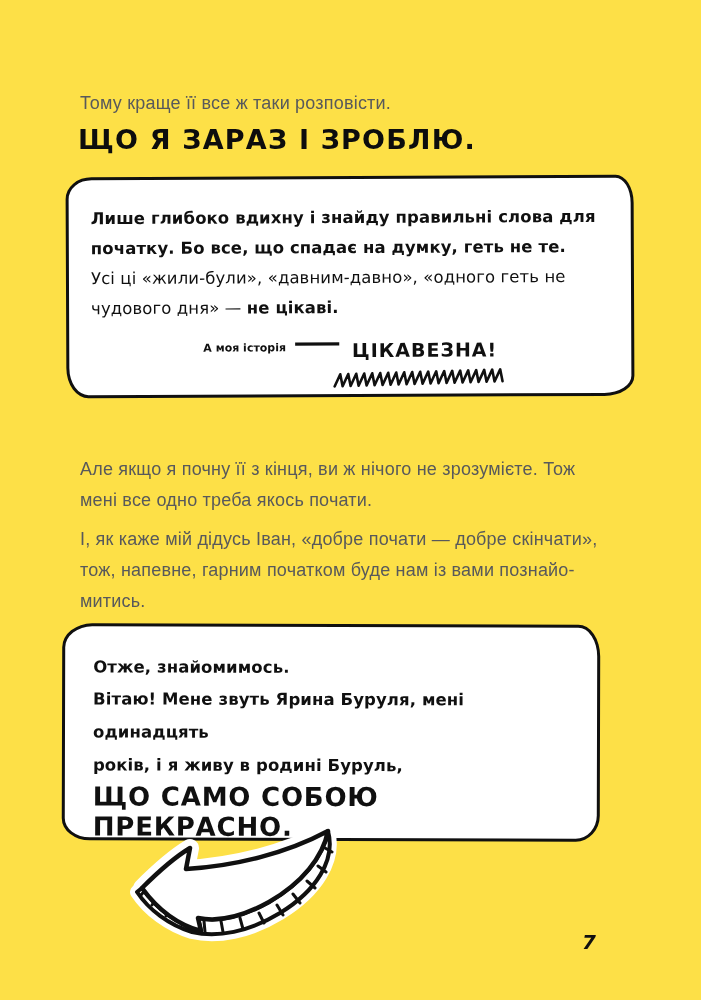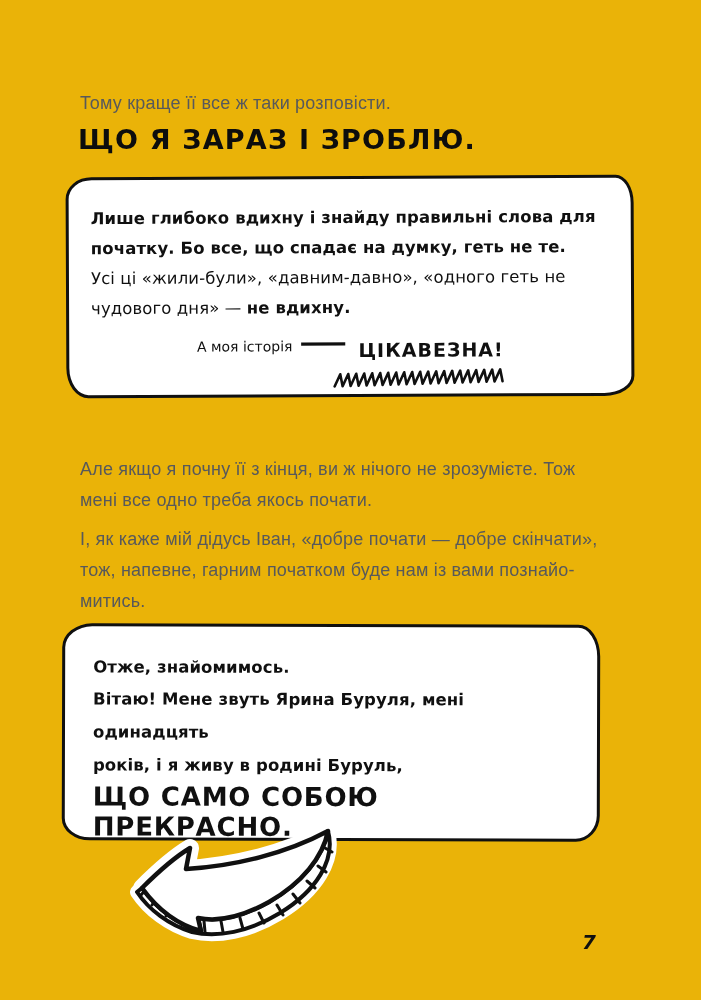--- a/index.html
+++ b/index.html
@@ -1,19 +1,19 @@
 <!DOCTYPE html>
 <html><head>
 <meta charset="utf-8">
 <style>
   html,body{margin:0;padding:0;background:#ffffff;}
   .page{
     position:relative;
     width:701px;height:1000px;
-    background:#eab308;
+    background:#fde047;
     overflow:hidden;
     font-family:"Liberation Sans",sans-serif;
     color:#58595b;
   }
   .pre{white-space:pre-line;}
   
   .body-par{
     position:absolute;left:80px;
     font-size:18px;line-height:31px;
     color:#58595b;letter-spacing:.2px;
@@ -52,22 +52,22 @@
   }
   .comic-b{font-weight:700;}
   .comic-r{font-weight:400;}
   .box1 p,.box2 p{margin:0;}
   .b1p2{margin-top:0;}
   .catchline{
     position:absolute;left:0;right:0;top:148px;
     text-align:center;white-space:nowrap;
   }
   .catch-prefix{
-    font-family:"DejaVu Sans",sans-serif;font-weight:400;
-    font-size:14px;color:#101010;vertical-align:6px;
+    font-family:"DejaVu Sans",sans-serif;font-weight:700;
+    font-size:11px;color:#101010;vertical-align:6px;
   }
   .catch-dash{
     display:inline-block;
     font-family:"DejaVu Sans",sans-serif;font-weight:800;
     font-size:26px;color:#101010;
     transform:scaleX(1.9);
     margin:0 22px 0 18px;vertical-align:6px;
   }
   .catch-main{
     font-family:"DejaVu Sans",sans-serif;font-weight:800;
@@ -95,21 +95,21 @@
 <div class="page">
 
   <p class="body-par intro pre">Тому краще її все ж таки розповісти.</p>
 
   <h1 class="heading">ЩО Я ЗАРАЗ І ЗРОБЛЮ.</h1>
 
   <div class="sketchbox box1">
     <p class="comic comic-b pre">Лише глибоко вдихну і знайду правильні слова для
 початку. Бо все, що спадає на думку, геть не те.</p>
     <p class="comic b1p2"><span class="comic-r pre">Усі ці «жили-були», «давним-давно», «одного геть не
-чудового дня» — </span><span class="comic-b">не вдихну.</span></p>
+чудового дня» — </span><span class="comic-b">не цікаві.</span></p>
     <div class="catchline">
       <span class="catch-prefix">А моя історія</span><span class="catch-dash">—</span><span class="catch-main">ЦІКАВЕЗНА!</span>
     </div>
     <svg class="squiggle" width="186" height="22" viewBox="0 0 186 22">
       <path d="M 3 17 l 6 -12 l 2 12 l 6 -12 l 2 12 l 6 -12 l 2 12 l 6 -12 l 2 12 l 6 -12 l 2 12 l 6 -12 l 2 12 l 6 -12 l 2 12 l 6 -12 l 2 12 l 6 -12 l 2 12 l 6 -12 l 2 12 l 6 -12 l 2 12 l 6 -12 l 2 12 l 6 -12 l 2 12 l 6 -12 l 2 12 l 6 -12 l 2 12 l 6 -12 l 2 12 l 6 -12 l 2 12 l 6 -12 l 2 12 l 6 -12 l 2 12 l 6 -12 l 2 12 l 6 -12 l 2 12" fill="none" stroke="#101010" stroke-width="2.6" stroke-linecap="round" stroke-linejoin="round" transform="rotate(-1.5 93 11)"></path>
     </svg>
   </div>
 
   <p class="body-par par3 pre">І, як каже мій дідусь Іван, «добре почати — добре скінчати»,
 тож, напевне, гарним початком буде нам із вами познайо-

